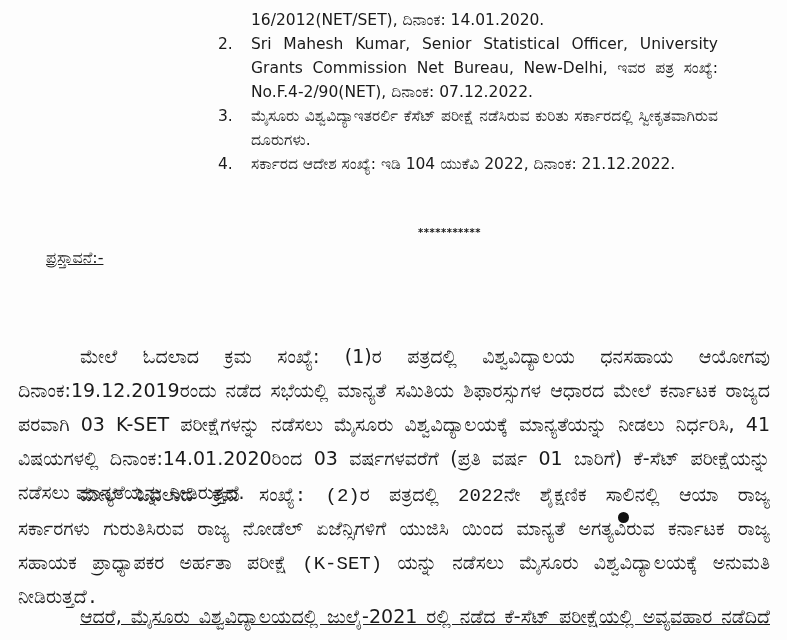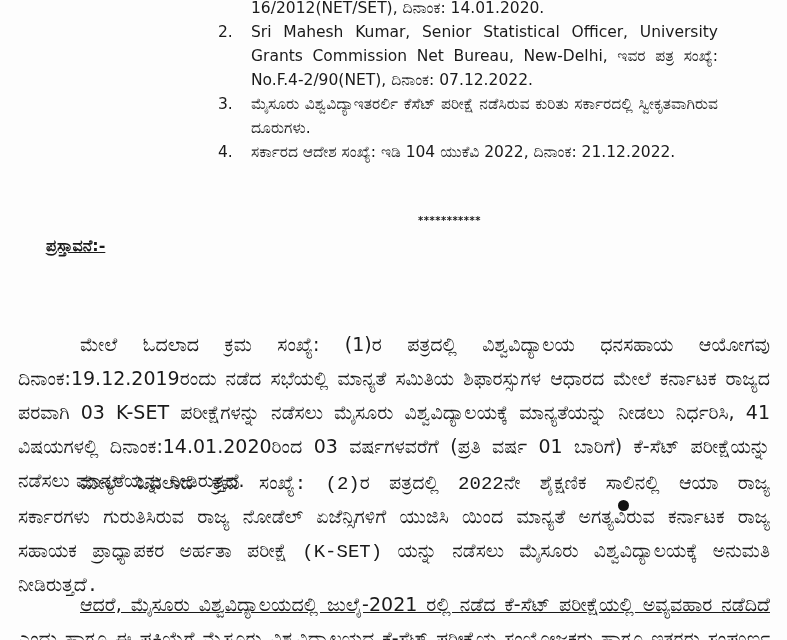--- a/index.html
+++ b/index.html
@@ -2,27 +2,27 @@
 <html><head>
 <meta charset="utf-8">
 <style>
   html, body { margin: 0; padding: 0; }
   body {
     width: 787px; height: 640px; overflow: hidden;
     background: #fdfdfd; color: #1a1a1a;
     font-family: "DejaVu Sans", sans-serif;
     position: relative;
   }
-  .page { position: absolute; left: 0; top: 4px; width: 787px; height: 449px; }
+  .page { position: absolute; left: 0; top: 16px; width: 787px; height: 449px; }
   .ref-list { position: absolute; left: 218px; top: -8px; width: 500px; font-size: 15.5px; line-height: 24px; }
   .ref-item { position: relative; padding-left: 33px; margin-bottom: 0; }
   .ref-num { position: absolute; left: 0; top: 0; }
   .ref-text { display: block; text-align: justify; text-align-last: left; }
   .divider { position: absolute; left: 418px; top: 211px; font-size: 10px; letter-spacing: 0.5px; font-weight: bold; }
-  .heading { position: absolute; left: 46px; top: 232px; font-size: 16px; font-weight: bold; text-decoration: underline; }
+  .heading { position: absolute; left: 46px; top: 232px; font-size: 16px; font-weight: normal; text-decoration: underline; }
   .para { position: absolute; left: 18px; width: 752px; font-size: 19px; line-height: 34px; text-align: justify; margin-top: 43px; }
   .para .indent { display: inline-block; width: 62px; }
   .bullet-dot { position: absolute; left: 618px; top: 496px; width: 11px; height: 11px; border-radius: 50%; background: #111; }
 </style>
 </head>
 <body>
 
 <div class="page">
   <div class="ref-list">
     <div class="ref-item">

